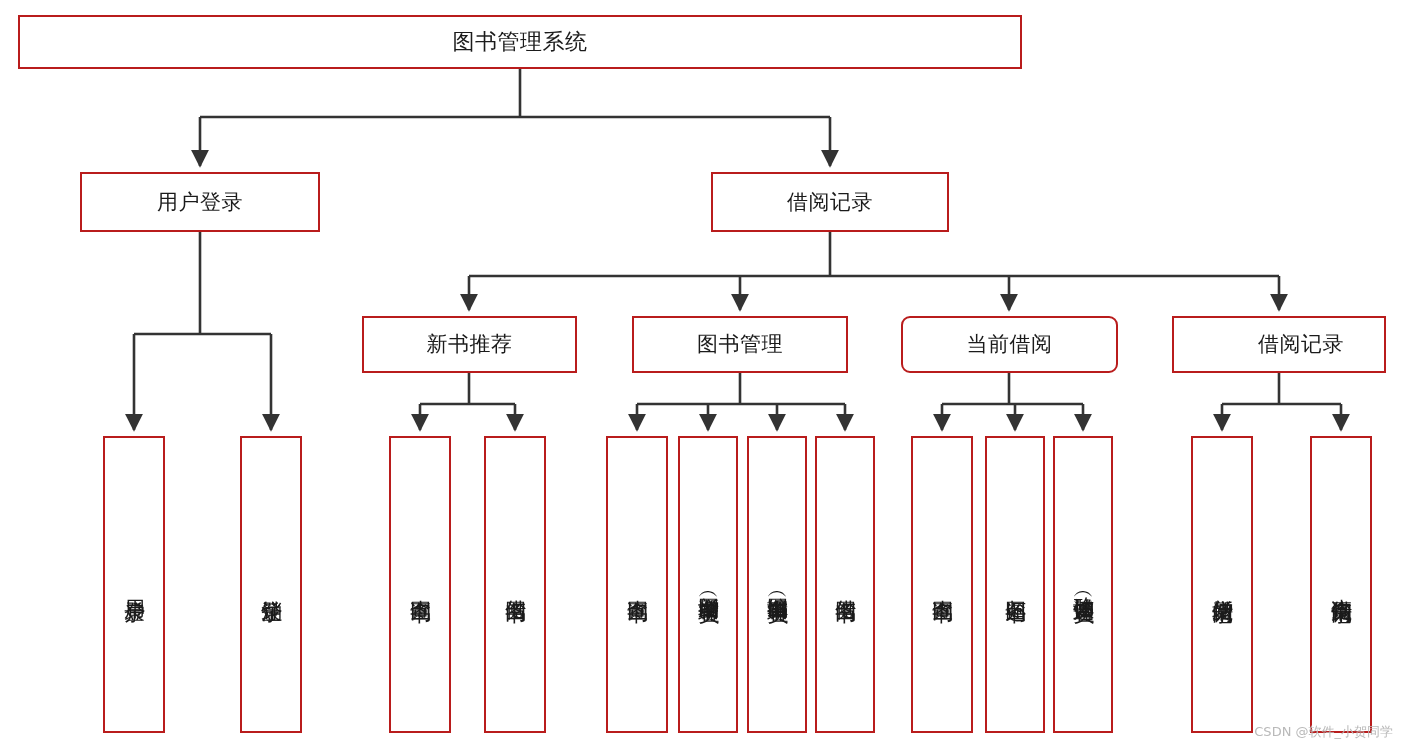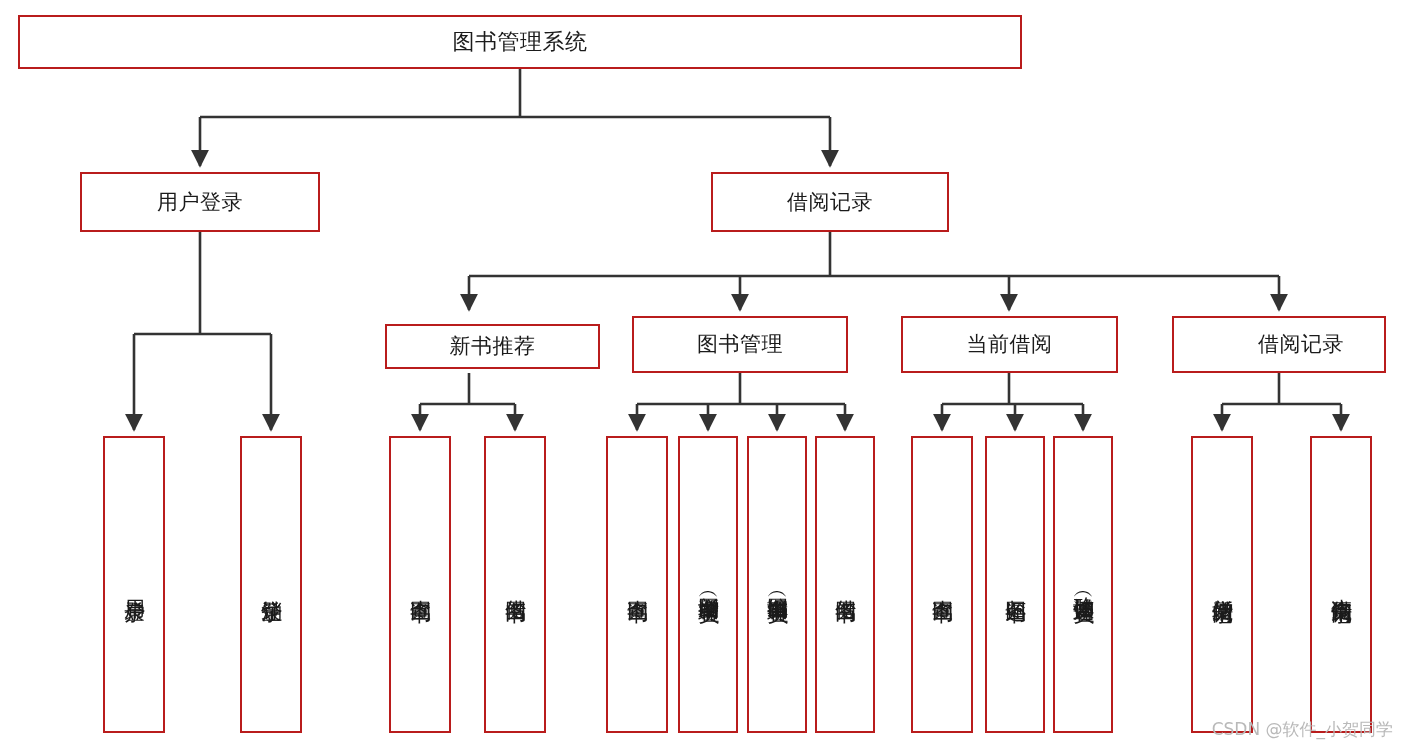--- a/index.html
+++ b/index.html
@@ -51,21 +51,21 @@
     letter-spacing: 1px;
     white-space: normal;
     text-align: center;
     max-height: 100%;
   }
   .node.root .lbl { font-size: 22px; }
   #watermark {
     position: absolute;
     right: 12px;
     bottom: 6px;
-    font-size: 17px;
+    font-size: 13px;
     color: #b9b9b9;
     white-space: nowrap;
     z-index: 5;
     font-family: "DejaVu Sans", "Liberation Sans", sans-serif;
   }
 </style>
 </head>
 <body>
 
 <div id="canvas">
@@ -124,27 +124,27 @@
     <span class="lbl">图书管理系统</span>
   </div>
 
   <div class="node" style="left: 80px; top: 172px; width: 240px; height: 60px;">
     <span class="lbl">用户登录</span>
   </div>
   <div class="node" style="left: 711px; top: 172px; width: 238px; height: 60px;">
     <span class="lbl">借阅记录</span>
   </div>
 
-  <div class="node" style="left: 362px; top: 324px; width: 215px; height: 45px; margin-left: 23px;">
+  <div class="node" style="left: 362px; top: 316px; width: 215px; height: 57px;">
     <span class="lbl">新书推荐</span>
   </div>
   <div class="node" style="left: 632px; top: 316px; width: 216px; height: 57px;">
     <span class="lbl">图书管理</span>
   </div>
-  <div class="node" style="left: 901px; top: 316px; width: 217px; height: 57px;">
+  <div class="node" style="left: 901px; top: 316px; width: 217px; height: 57px; border-radius: 9px;">
     <span class="lbl">当前借阅</span>
   </div>
   <div class="node" style="left: 1172px; top: 316px; width: 214px; height: 57px; padding-left: 44px;">
     <span class="lbl">借阅记录</span>
   </div>
 
   <div class="node vert" style="left: 103px; top: 436px; width: 62px; height: 297px;">
     <span class="lbl">用户登录</span>
   </div>
   <div class="node vert" style="left: 240px; top: 436px; width: 62px; height: 297px;">

